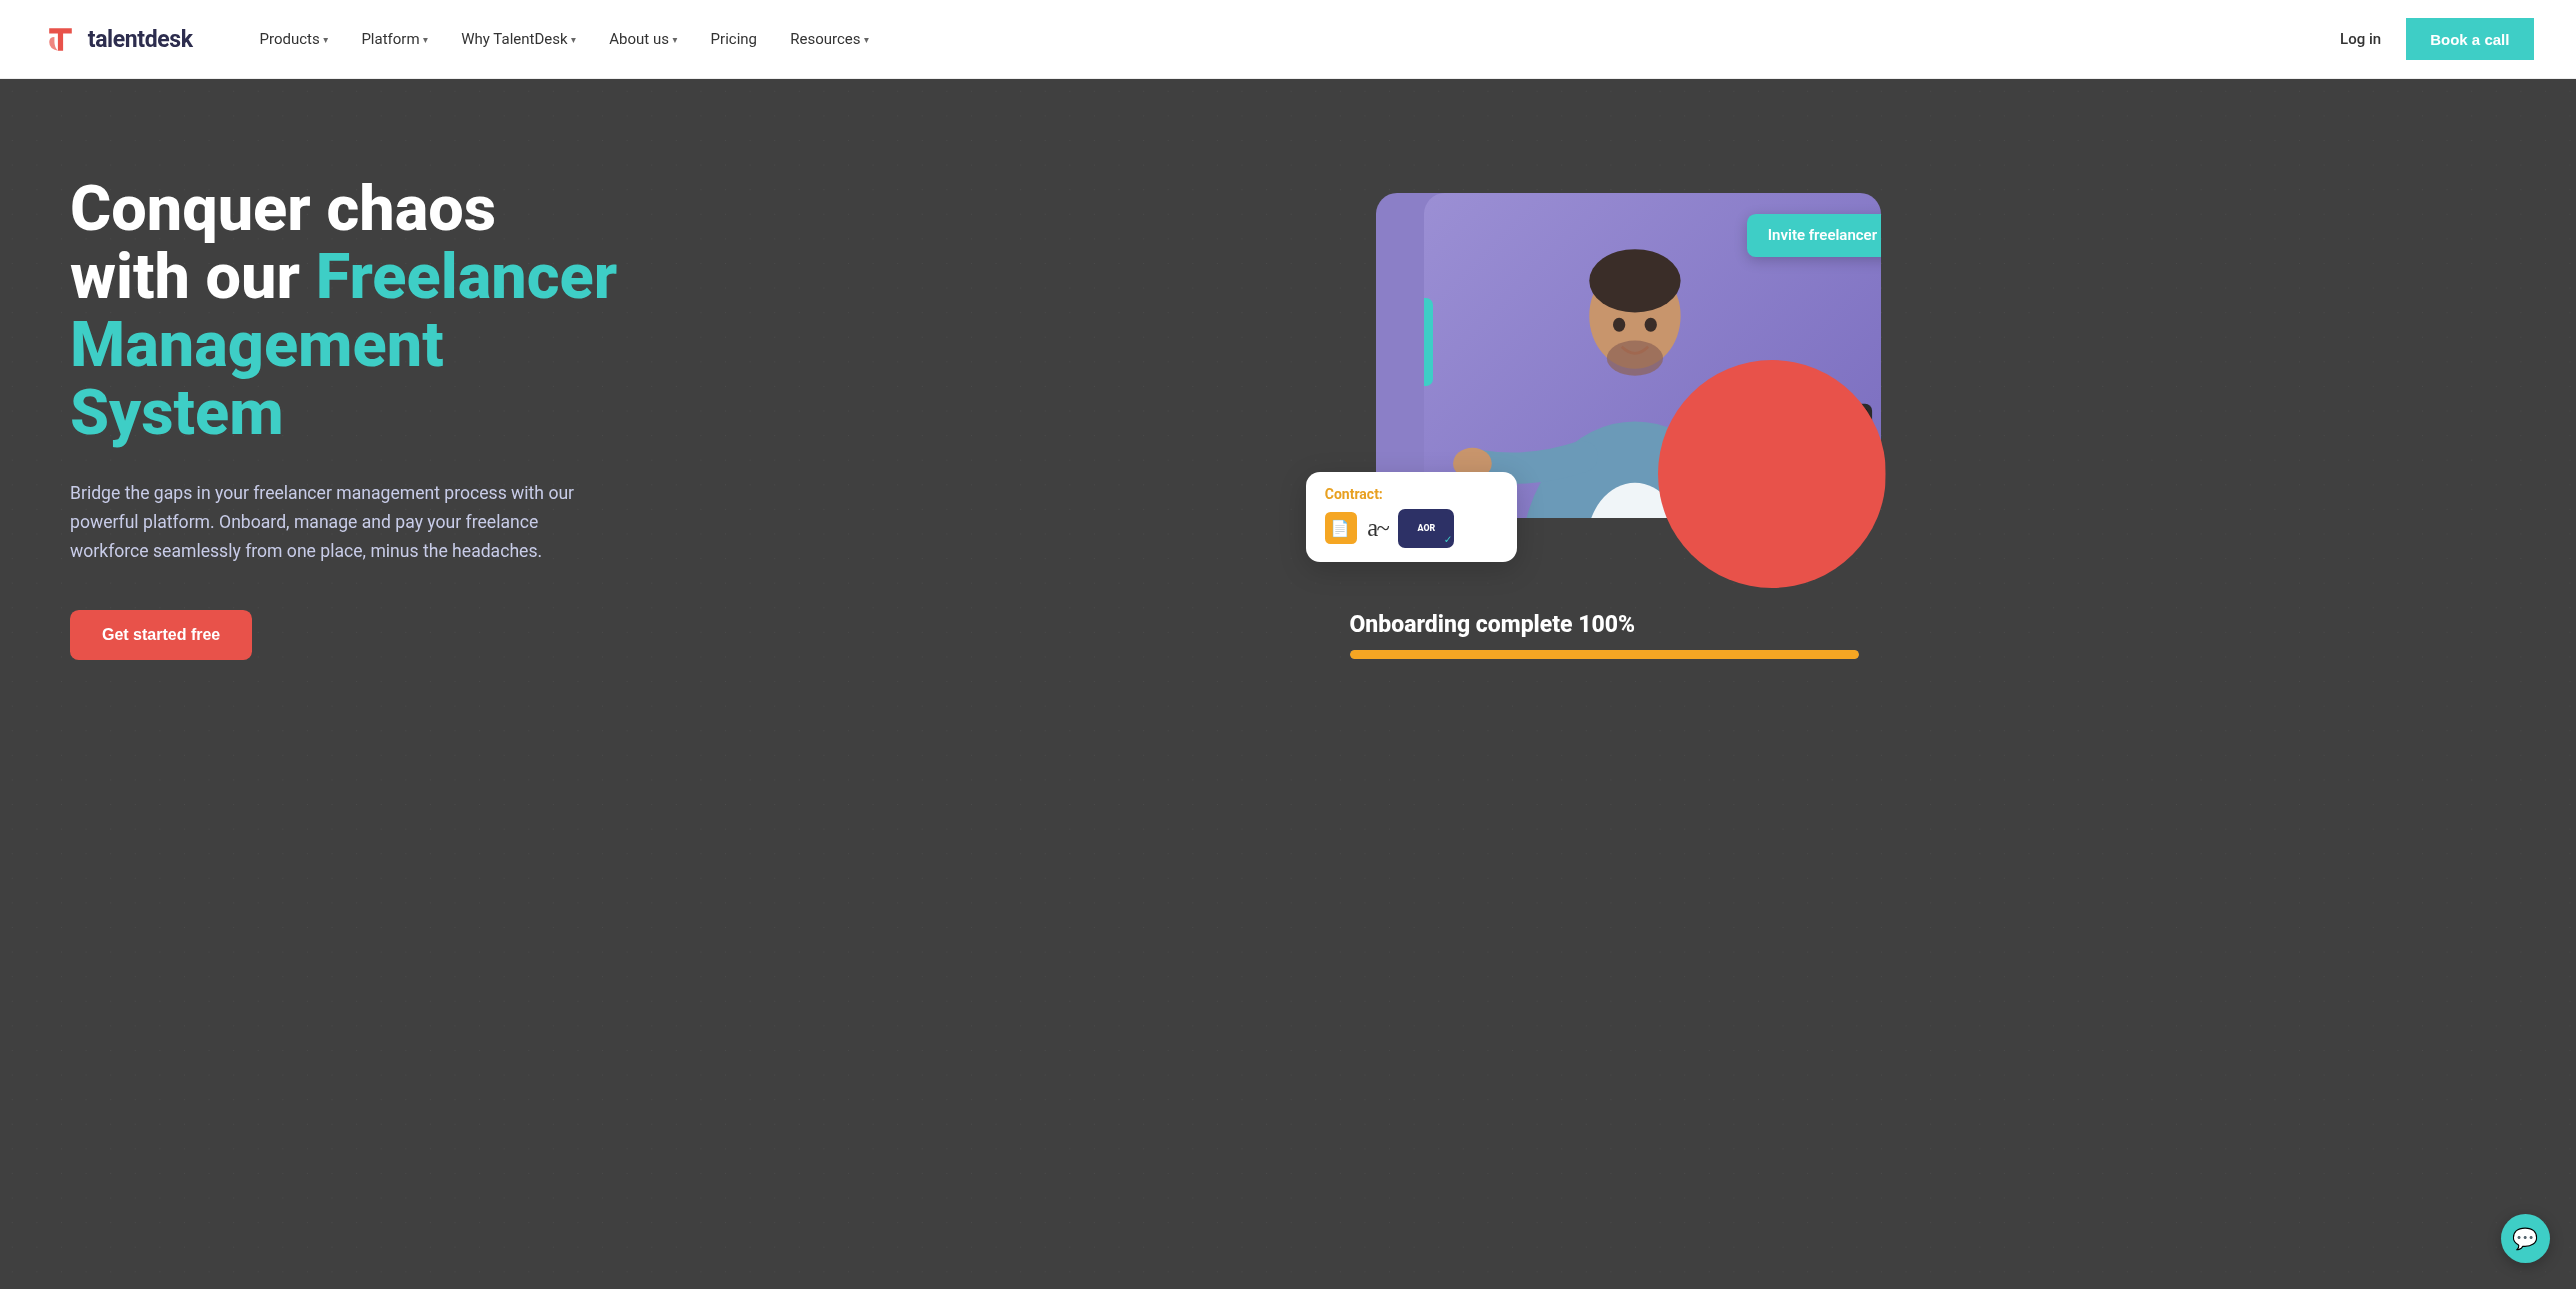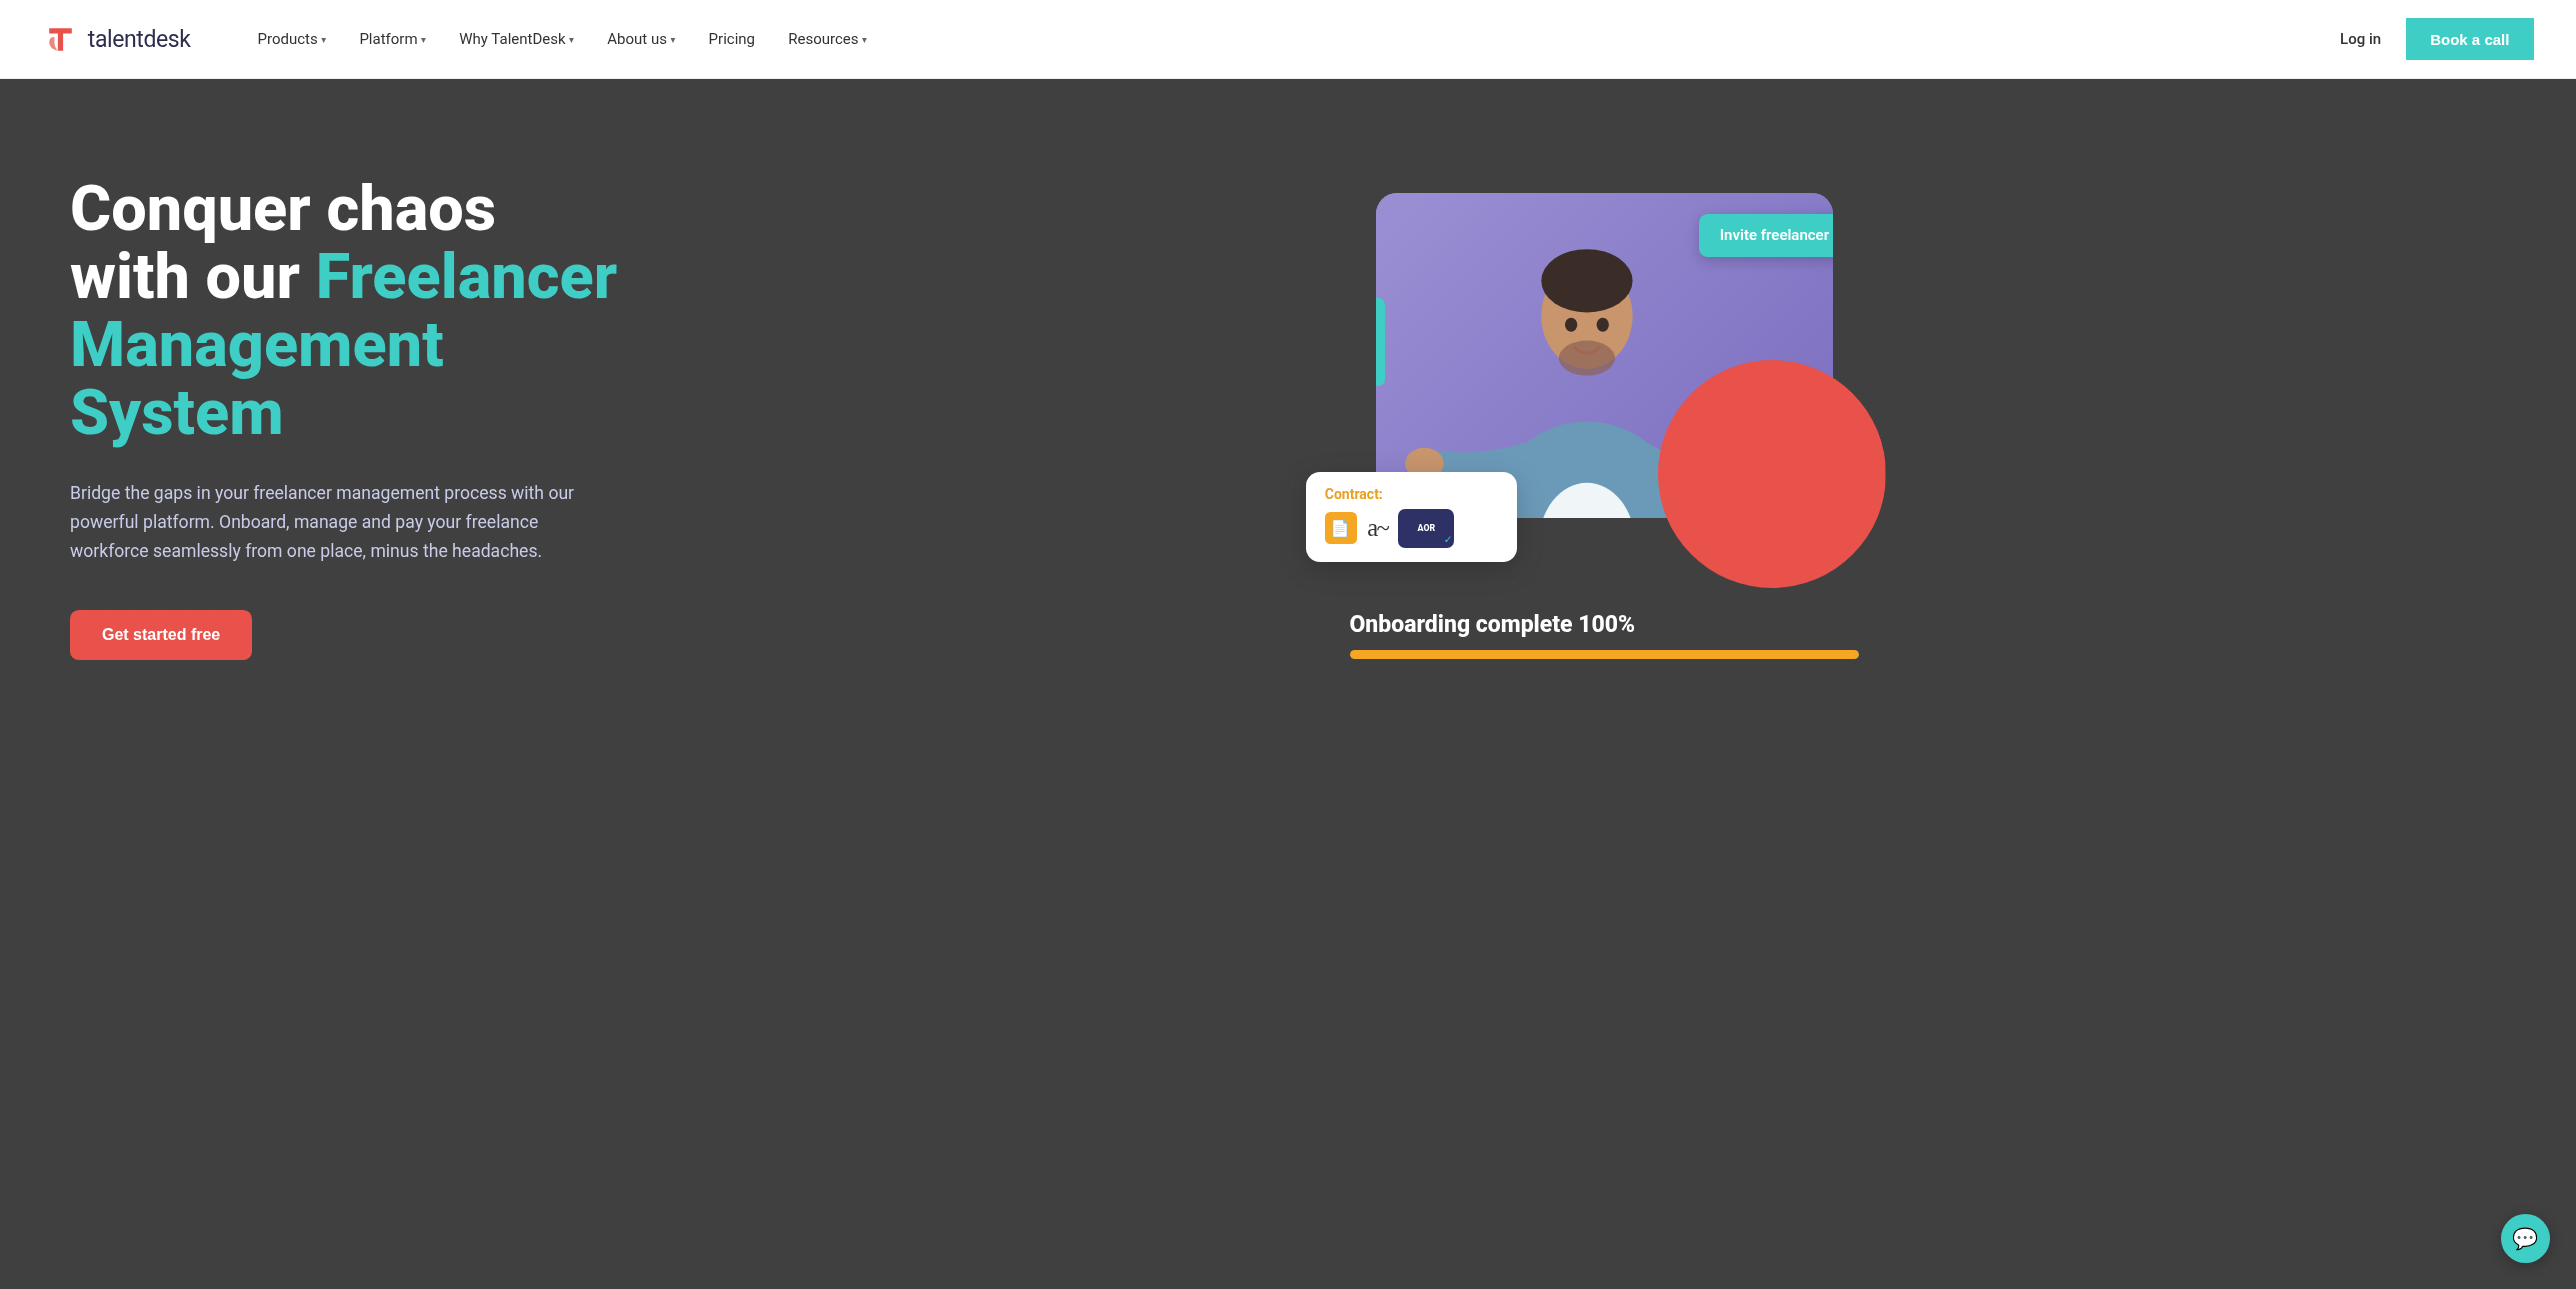--- a/index.html
+++ b/index.html
@@ -22,21 +22,21 @@
       gap: 8.8px;
       margin-right: 53px;
       text-decoration: none;
     }
     .logo-icon {
       width: 37px;
       height: 33px;
     }
     .logo-text {
       font-size: 23px;
-      font-weight: 400;
+      font-weight: 700;
       color: #2d2d4e;
       letter-spacing: -0.4px;
     }
     .nav-links {
       display: flex;
       align-items: center;
       gap: 5.3px;
       flex: 1;
     }
     .nav-item {
@@ -162,20 +162,21 @@
     }
 
     
     .image-card-inner {
       width: 100%;
       height: 100%;
       border-radius: 21px;
       background: linear-gradient(135deg, #9b8fd4 0%, #7a6dbf 100%);
       overflow: hidden;
       position: relative;
+      margin-left: 48px;
     }
 
     
     .invite-badge {
       position: absolute;
       top: 21px;
       right: -17.6px;
       background: #3ecec6;
       color: #fff;
       font-size: 15px;

